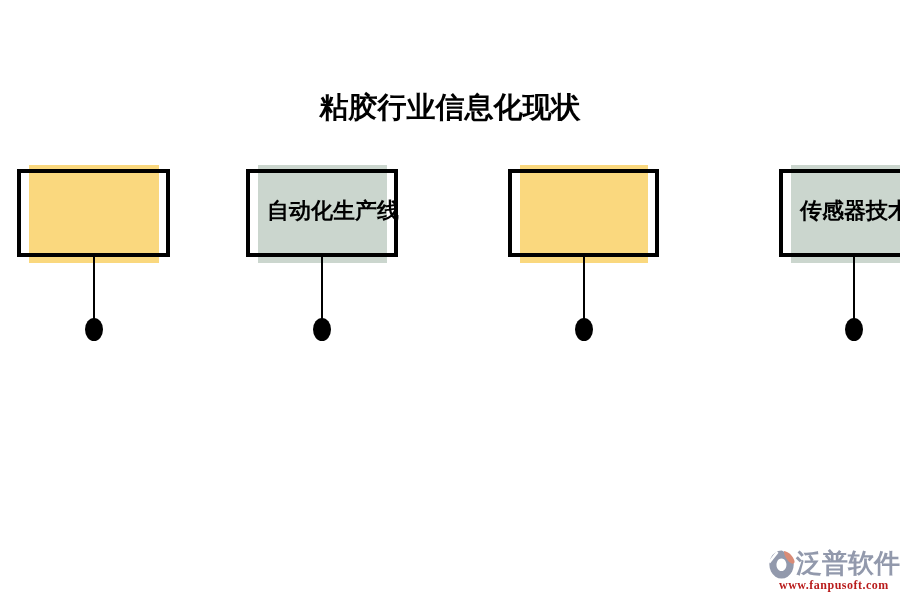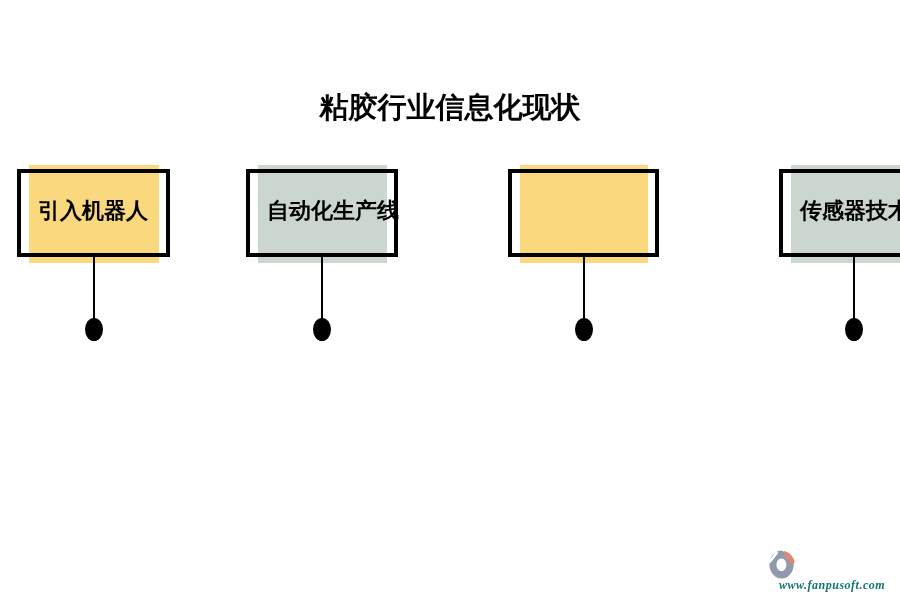--- a/index.html
+++ b/index.html
@@ -99,21 +99,20 @@
   }
 </style>
 </head>
 <body>
 
 <h1 class="title">粘胶行业信息化现状</h1>
 
 <div class="node node-1">
   <div class="fill" style="background-color: rgb(250, 216, 126);"></div>
   <div class="frame"></div>
-  <div class="label">引入机器人</div>
   <div class="connector"></div>
   <div class="dot"></div>
 </div>
 
 <div class="node node-2">
   <div class="fill" style="background-color: rgb(203, 214, 206);"></div>
   <div class="frame"></div>
   <div class="label">自动化生产线</div>
   <div class="connector"></div>
   <div class="dot"></div>
@@ -134,14 +133,15 @@
   <div class="dot"></div>
 </div>
 
 <div class="watermark">
   <svg class="logo" viewBox="0 0 28 31" xmlns="http://www.w3.org/2000/svg">
     <path fill-rule="evenodd" d="M13.5 1.5 A12.2 14 0 1 0 13.6 1.5 Z M13.5 9.5 A5 6.3 0 1 1 13.4 9.5 Z" fill="#9299AC"></path>
     <path fill="#ffffff" d="M11.5 -1 L29 -1 L29 14.5 Z"></path>
     <rect fill="#ffffff" x="4.2" y="1.5" width="2.6" height="13.5" transform="rotate(38 5.5 8)"></rect>
     <path d="M16 2 C21 3 25 7 26.5 12 C27.1 14.6 24.4 15.6 21.9 13.6 C18.4 10.6 15.9 6.2 16 2 Z" fill="#D98B76"></path>
   </svg>
-  <div class="url" style="color: #0f766e; font-style: italic;">www.fanpusoft.com</div>
+  <div class="brand" style="color: rgb(146, 153, 172);">泛普软件</div>
+  <div class="url" style="color: #b91c1c;">www.fanpusoft.com</div>
 </div>
 
 </body></html>

